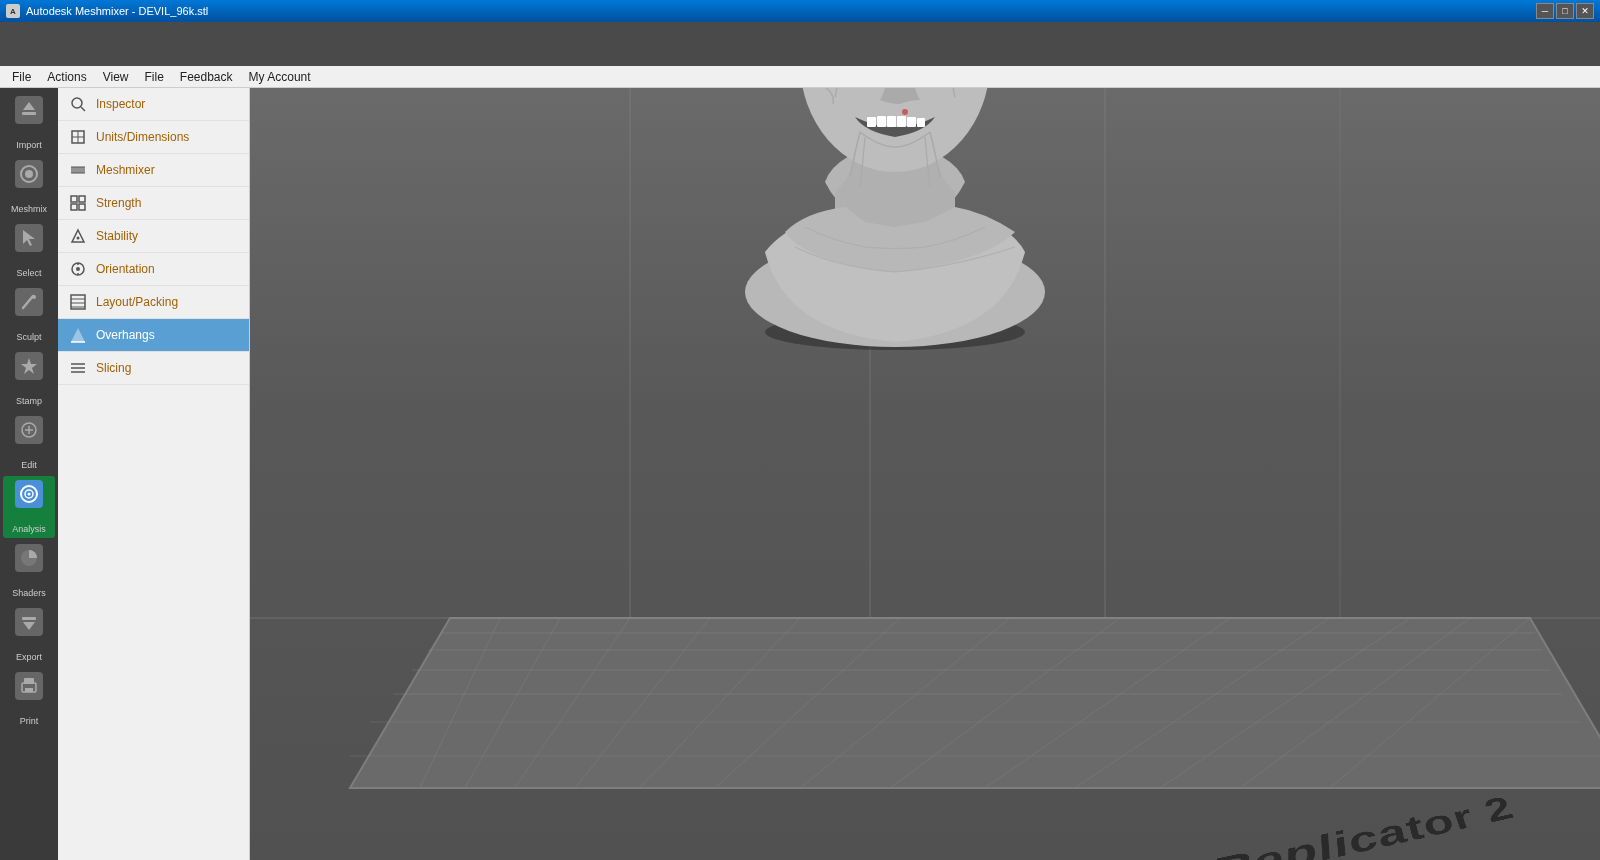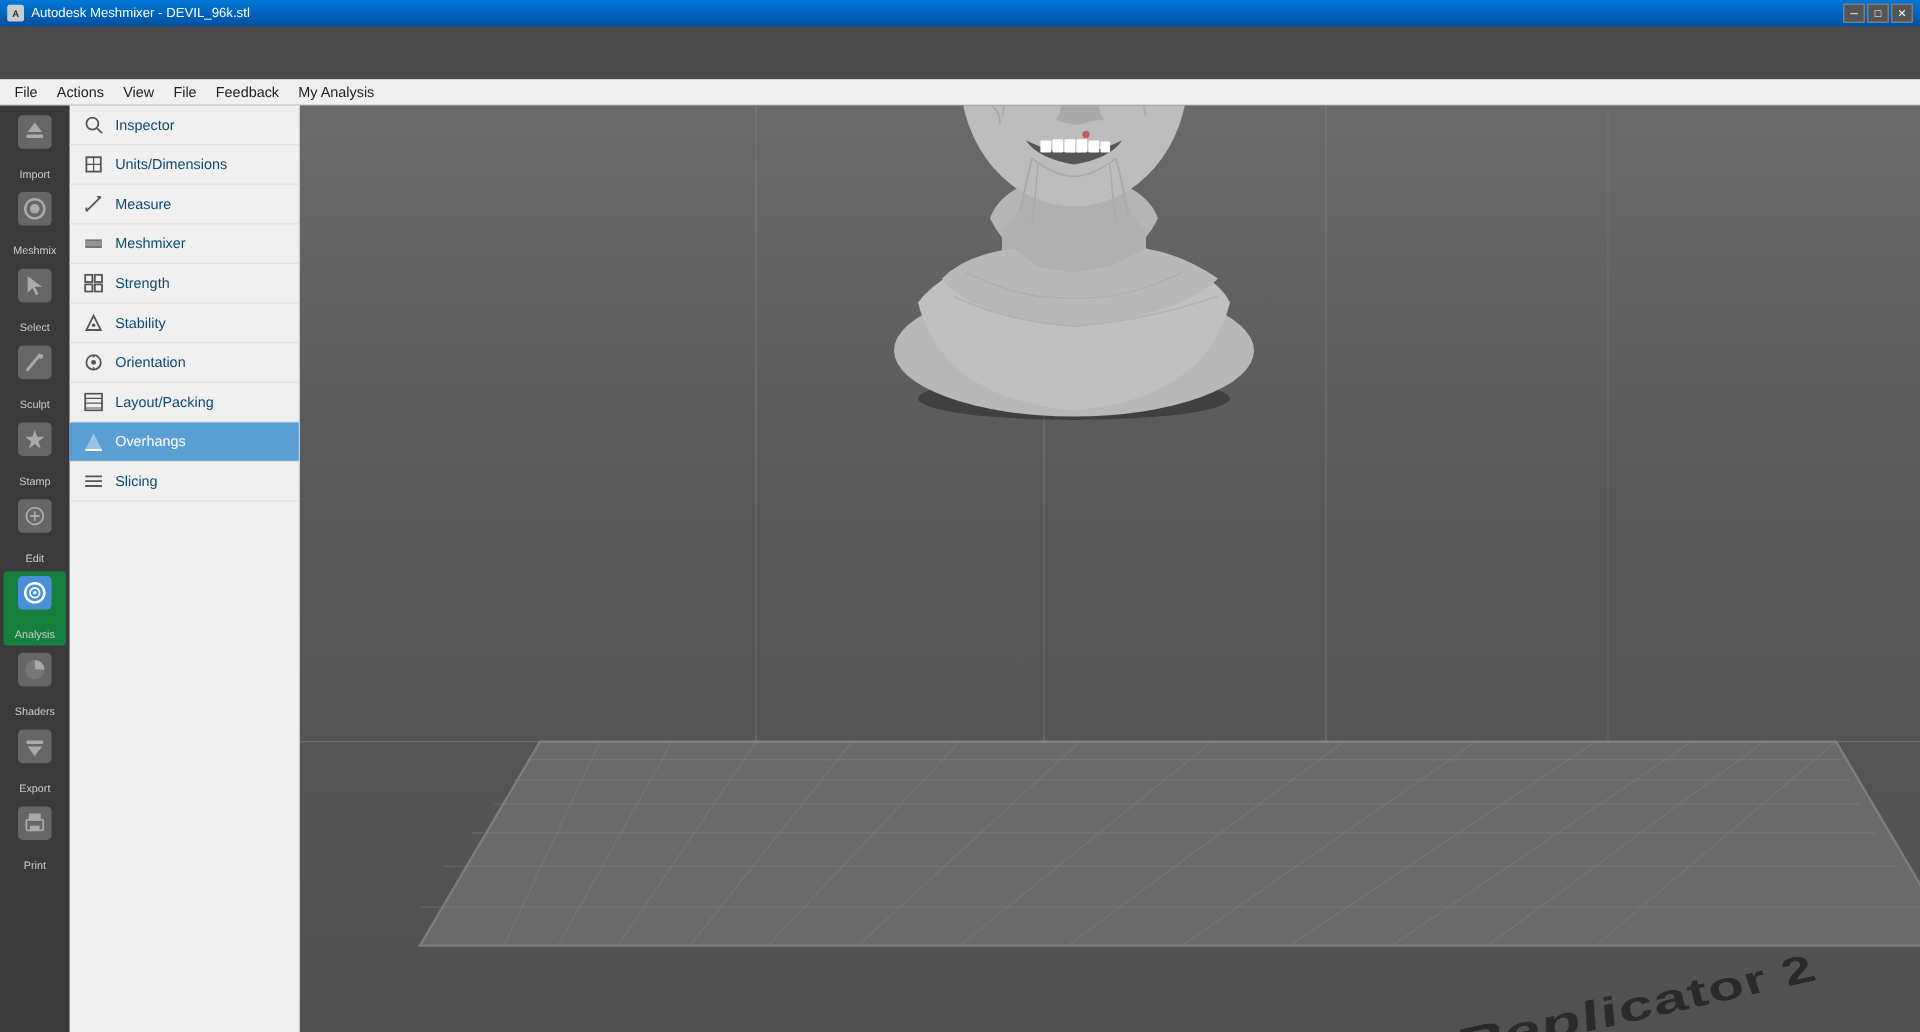--- a/index.html
+++ b/index.html
@@ -82,21 +82,21 @@
       border-right: 1px solid #ccc;
       flex-shrink: 0;
       padding-top: 0;
     }
     .analysis-item {
       display: flex;
       align-items: center;
       padding: 6px 10px;
       cursor: pointer;
       gap: 8px;
-      color: #0c4a6e;
+      color: #a16207;
       font-size: 12px;
       border-bottom: 1px solid #e0e0e0;
     }
     .analysis-item.selected { background: #5a9fd4; color: white; }
     .analysis-icon {
       width: 20px; height: 20px;
       display: flex; align-items: center; justify-content: center;
       flex-shrink: 0;
       color: #555;
       font-size: 13px;
@@ -171,21 +171,21 @@
     <div class="title-btn">✕</div>
   </div>
 </div>
 
 <div id="menubar">
   <div class="menu-item">File</div>
   <div class="menu-item">Actions</div>
   <div class="menu-item">View</div>
   <div class="menu-item">File</div>
   <div class="menu-item">Feedback</div>
-  <div class="menu-item">My Analysis</div>
+  <div class="menu-item">My Account</div>
 </div>
 
 <div id="main">
 
   <div id="sidebar">
     <div class="tool-btn">
       <div class="tool-icon">
         <svg width="20" height="20" viewBox="0 0 20 20">
             <rect x="3" y="12" width="14" height="3" fill="#aaa" rx="1"></rect>
             <polygon points="10,2 16,10 4,10" fill="#aaa"></polygon>
@@ -289,30 +289,20 @@
     </div>
     <div class="analysis-item">
       <div class="analysis-icon">
         <svg width="16" height="16" viewBox="0 0 16 16">
             <rect x="2" y="2" width="12" height="12" fill="none" stroke="currentColor" stroke-width="1.5"></rect>
             <line x1="2" y1="8" x2="14" y2="8" stroke="currentColor" stroke-width="1"></line>
             <line x1="8" y1="2" x2="8" y2="14" stroke="currentColor" stroke-width="1"></line>
           </svg>
       </div>
       <span>Units/Dimensions</span>
-    </div>
-    <div class="analysis-item">
-      <div class="analysis-icon">
-        <svg width="16" height="16" viewBox="0 0 16 16">
-            <line x1="2" y1="14" x2="14" y2="2" stroke="currentColor" stroke-width="1.5"></line>
-            <line x1="2" y1="11" x2="2" y2="14" stroke="currentColor" stroke-width="1.5"></line>
-            <line x1="14" y1="2" x2="11" y2="2" stroke="currentColor" stroke-width="1.5"></line>
-          </svg>
-      </div>
-      <span>Measure</span>
     </div>
     <div class="analysis-item">
       <div class="analysis-icon">
         <svg width="16" height="16" viewBox="0 0 16 16">
             <rect x="1" y="5" width="14" height="6" fill="currentColor" opacity="0.6" rx="1"></rect>
             <line x1="1" y1="5" x2="15" y2="5" stroke="currentColor" stroke-width="1"></line>
             <line x1="1" y1="11" x2="15" y2="11" stroke="currentColor" stroke-width="1"></line>
           </svg>
       </div>
       <span>Meshmixer</span>

